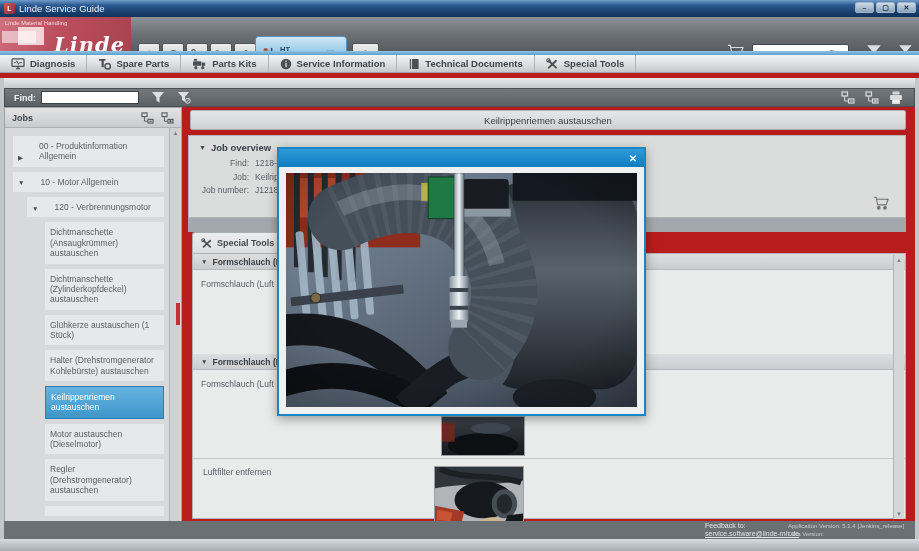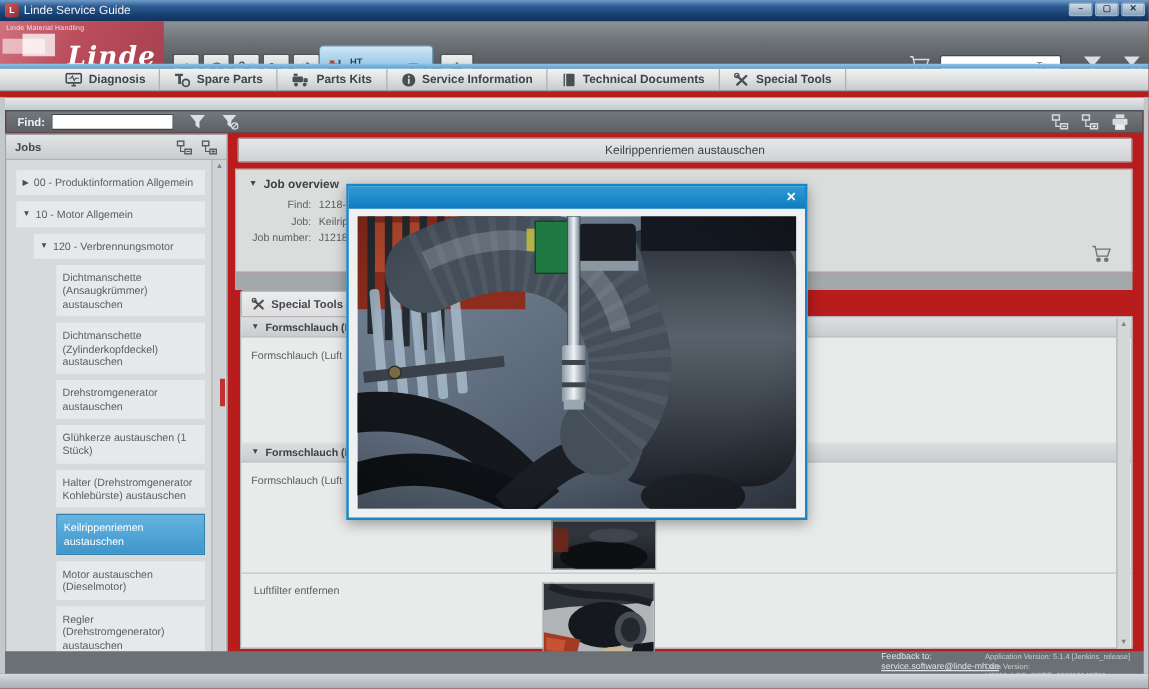--- a/index.html
+++ b/index.html
@@ -51,21 +51,21 @@
     border:1px solid #43484c;border-radius:2px;display:flex;align-items:center;}
   .order-input{flex:1;border:none;outline:none;height:13px;font-size:8px;padding:0 3px;min-width:0;}
   .order-dd{font-size:8px;color:#6a6f73;padding-right:4px;white-space:nowrap;}
   .hdr-funnels{position:absolute;left:866px;top:27px;display:flex;gap:16px;color:#dcdfe1;}
 
   
   .bluestrip{position:absolute;left:0;top:51px;width:919px;height:4px;
     background:linear-gradient(#8fc3e3,#5ba0cd);}
   .tabbar{position:absolute;left:0;top:55px;width:919px;height:18px;display:flex;
     background:linear-gradient(#f2f3f3 0%,#dcdedf 55%,#c7cacc 100%);
-    border-bottom:1px solid #9aa0a4;padding-left:41px;}
+    border-bottom:1px solid #9aa0a4;}
   .tab{display:flex;align-items:center;gap:5px;padding:0 11px;font-size:9.5px;font-weight:bold;
     color:#3f4448;border-right:1px solid #adb2b5;position:relative;white-space:nowrap;}
   .tab .ticon{color:#4a4f53;}
   .tab.active{background:linear-gradient(#63b0dd 0%,#3d97cd 55%,#2f87bd 100%);color:#fff;}
   .tab.active .ticon{color:#fff;}
   .tab.active::before{content:"";position:absolute;left:0;top:0;right:0;height:3px;background:#cf4a50;}
 
   .substrip{position:absolute;left:0;top:78px;width:919px;height:10px;
     background:linear-gradient(#e6eaec,#c3c8cb);}
 
@@ -82,21 +82,21 @@
   
   .sidebar{position:absolute;left:4px;top:107px;width:178px;height:429px;
     background:#d7d9da;border:1px solid #9ea3a6;}
   .side-head{height:20px;background:linear-gradient(#e2e3e4,#c9cccd);border-bottom:1px solid #aeb2b5;
     display:flex;align-items:center;padding:0 7px;}
   .side-head .shlabel{font-size:9px;font-weight:bold;color:#44484c;flex:1;}
   .side-head .shicons{display:flex;gap:7px;color:#55595d;}
   .treewrap{position:relative;height:407px;overflow:hidden;}
   .tree{display:flex;flex-direction:column;gap:5px;padding-top:8px;overflow:hidden;height:100%;}
   .titem{background:#e7e8e9;color:#5a5e61;font-size:8.5px;line-height:1.22;
-    padding:5px 5px;margin-right:17px;display:flex;align-items:center;gap:4px;}
+    padding:5px 5px;margin-right:17px;display:flex;align-items:flex-end;gap:16px;}
   .titem .arr{font-size:6.5px;color:#4a4e52;padding-top:1px;}
   .titem.lvl0{margin-left:8px;}
   .titem.lvl1{margin-left:22px;}
   .titem.lvl2{margin-left:40px;}
   .titem.selected{background:linear-gradient(#66b4e1 0%,#3e96ca 100%);color:#fff;border:1px solid #2f7fae;}
   .sscroll{position:absolute;right:1px;top:0;width:11px;height:407px;background:#cfd2d4;
     border-left:1px solid #b2b6b9;}
   .sscroll .sarrow{position:absolute;left:0;width:11px;height:10px;color:#7b8084;font-size:6px;
     text-align:center;line-height:10px;}
   .sscroll .up{top:0;} .sscroll .dn{bottom:0;}
@@ -452,24 +452,20 @@
     <span class="arr">▼</span>
     <span class="tlabel">120 - Verbrennungsmotor</span>
   </div>
           <div class="titem lvl2">
 
     <span class="tlabel">Dichtmanschette (Ansaugkrümmer) austauschen</span>
   </div>
           <div class="titem lvl2">
 
     <span class="tlabel">Dichtmanschette (Zylinderkopfdeckel) austauschen</span>
-  </div>
-          <div class="titem lvl2">
-
-    <span class="tlabel">Drehstromgenerator austauschen</span>
   </div>
           <div class="titem lvl2">
 
     <span class="tlabel">Glühkerze austauschen (1 Stück)</span>
   </div>
           <div class="titem lvl2">
 
     <span class="tlabel">Halter (Drehstromgenerator Kohlebürste) austauschen</span>
   </div>
           <div class="titem lvl2 selected">

